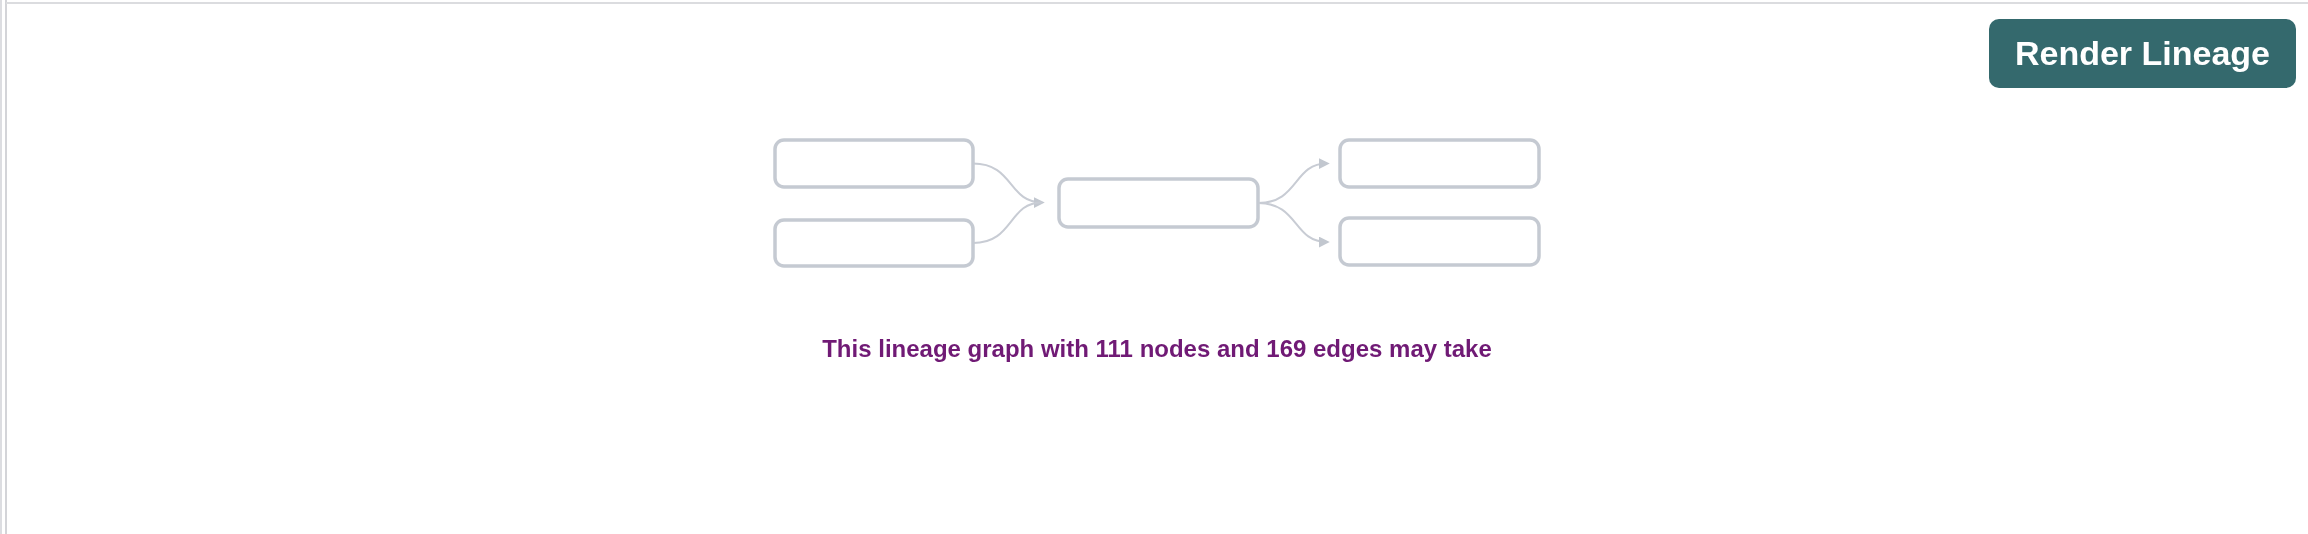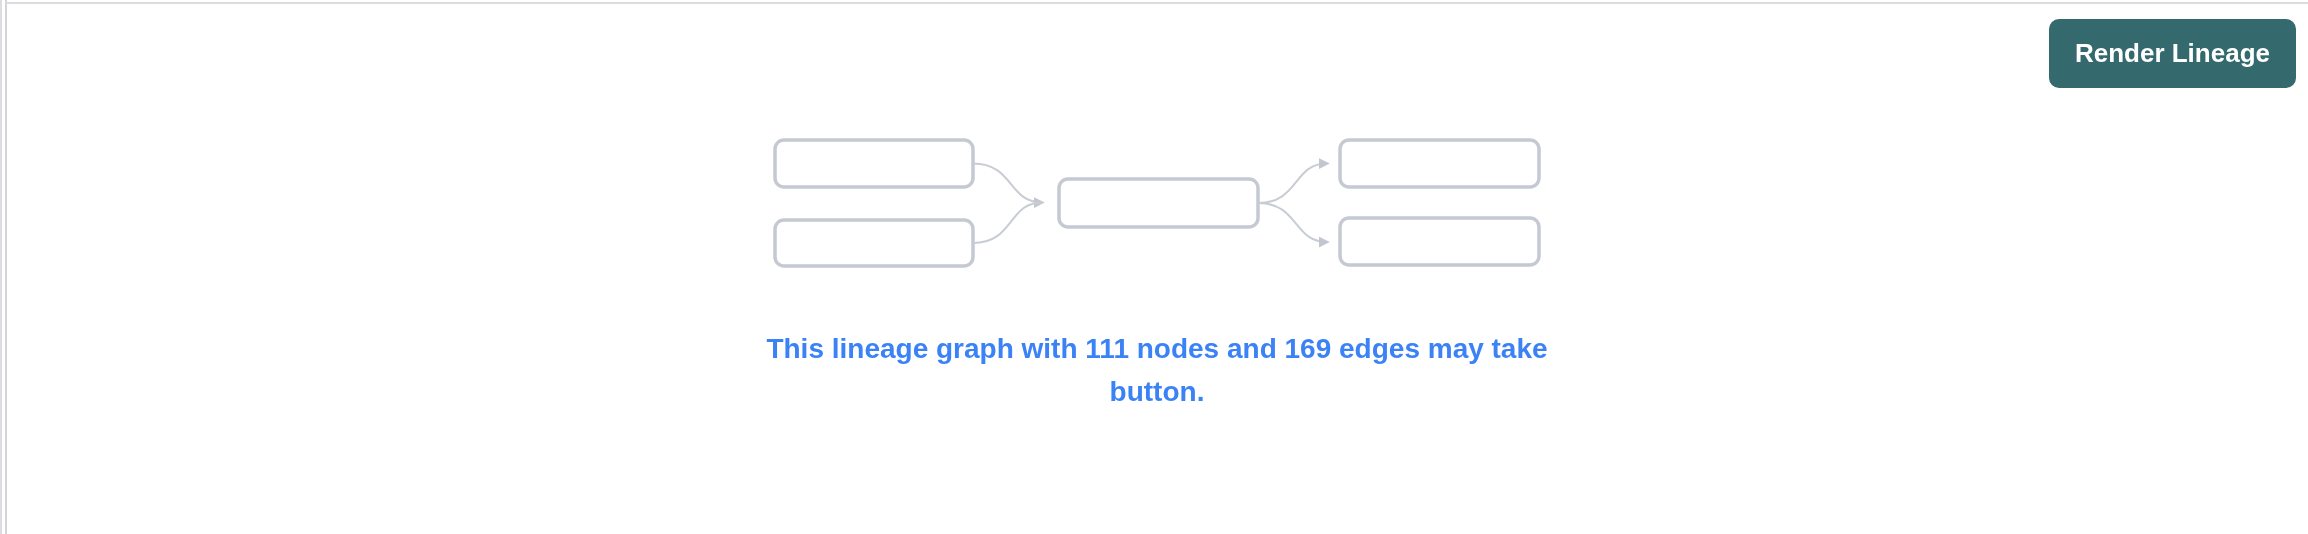--- a/index.html
+++ b/index.html
@@ -34,40 +34,40 @@
     top: 19px;
     right: 12px;
     height: 69px;
     padding: 0 26px;
     background: #34696d;
     border: none;
     border-radius: 10px;
     color: #ffffff;
     font-family: "Liberation Sans", sans-serif;
     font-weight: 700;
-    font-size: 26px;
+    font-size: 34px;
     line-height: 69px;
     cursor: pointer;
   }
   .graphic-wrap {
     position: absolute;
     left: 762px;
     top: 130px;
     width: 790px;
     height: 150px;
   }
   .message {
     position: absolute;
     left: 662px;
     top: 327px;
     width: 990px;
     text-align: center;
-    color: #3b82f6;
+    color: #701a75;
     font-weight: 700;
-    font-size: 28px;
+    font-size: 24px;
     line-height: 43px;
   }
   .message .line {
     display: block;
     white-space: nowrap;
   }
 </style>
 </head>
 <body>
 
@@ -93,14 +93,13 @@
     <rect x="13" y="10" width="198" height="47" rx="9" fill="#ffffff" stroke="#c5cad2" stroke-width="3.5"></rect>
     <rect x="13" y="90" width="198" height="46" rx="9" fill="#ffffff" stroke="#c5cad2" stroke-width="3.5"></rect>
     <rect x="297" y="49" width="199" height="48" rx="9" fill="#ffffff" stroke="#c5cad2" stroke-width="3.5"></rect>
     <rect x="578" y="10" width="199" height="47" rx="9" fill="#ffffff" stroke="#c5cad2" stroke-width="3.5"></rect>
     <rect x="578" y="88" width="199" height="47" rx="9" fill="#ffffff" stroke="#c5cad2" stroke-width="3.5"></rect>
   </svg>
 </div>
 
 <div class="message">
   <span class="line">This lineage graph with 111 nodes and 169 edges may take</span>
-  <span class="line">button.</span>
 </div>
 
 </body></html>

